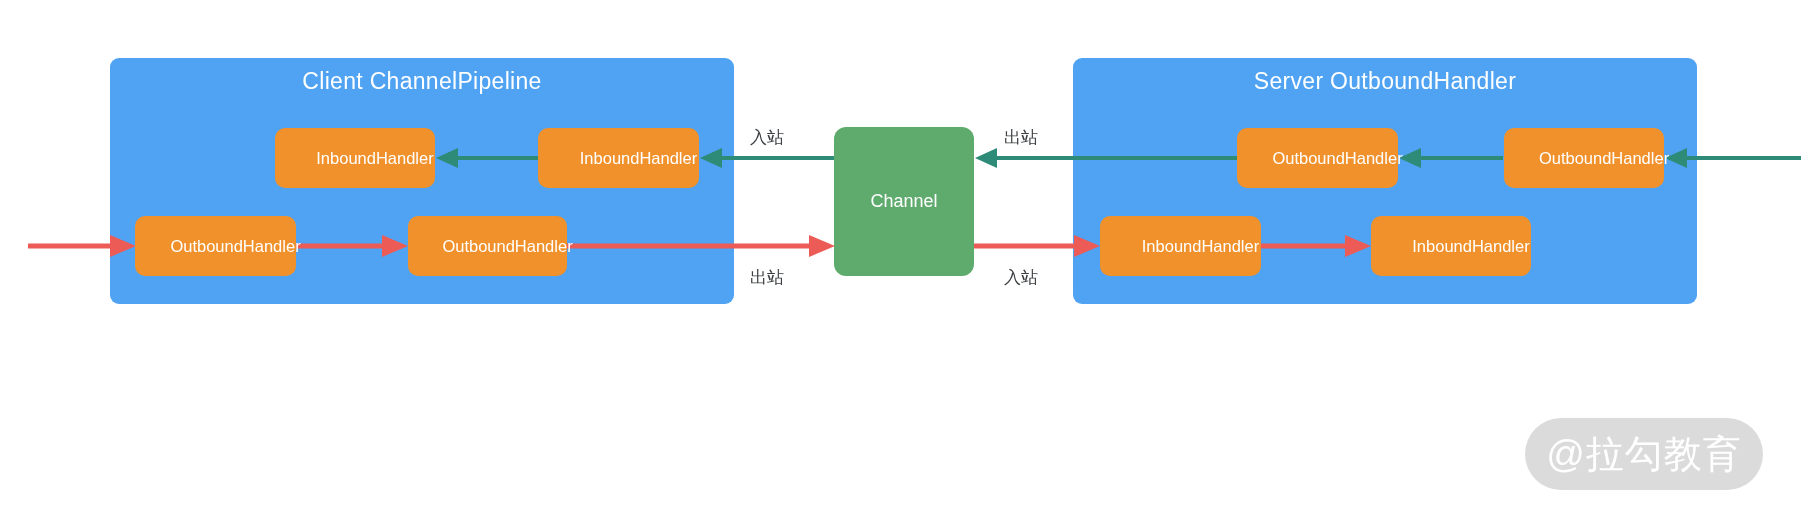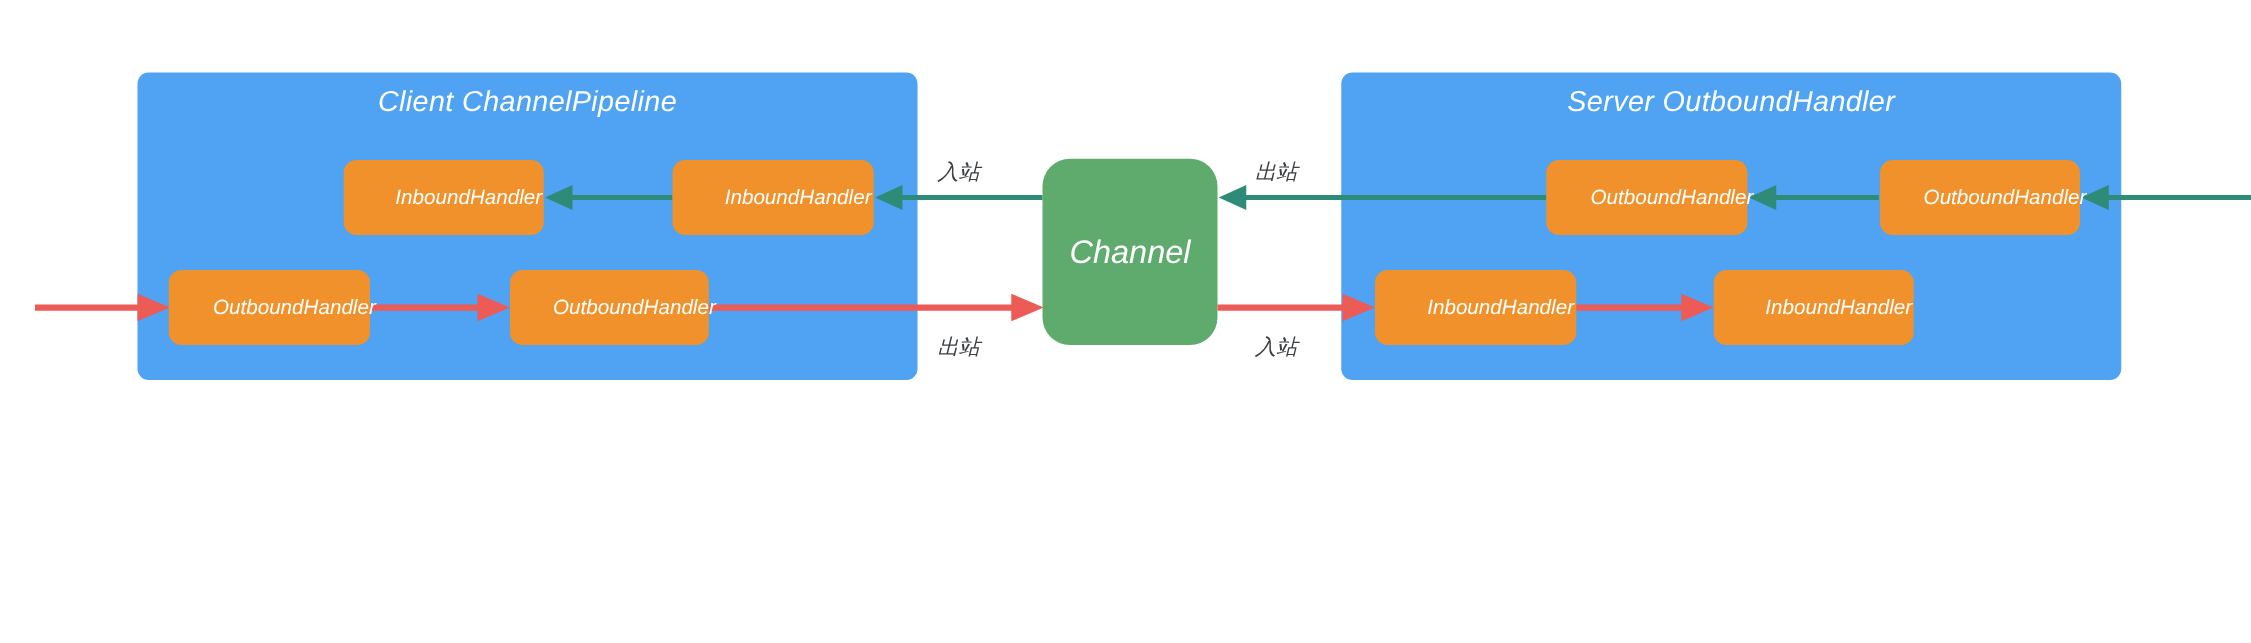--- a/index.html
+++ b/index.html
@@ -14,21 +14,20 @@
     --c-page_bg:#FFFFFF;
   }
   *{margin:0;padding:0;box-sizing:border-box;}
   html,body{background:var(--c-page_bg);}
   body{font-family:"Liberation Sans","DejaVu Sans",sans-serif;}
   .canvas{
     position:relative;
     width:1801px;height:514px;
     background:var(--c-page_bg);
     overflow:hidden;
-    font-style:italic;
   }
   .panel{
     position:absolute;
     background:var(--c-panel);
     border-radius:9px;
   }
   .panel-title{
     position:absolute;
     left:0;right:0;top:10px;
     text-align:center;
@@ -48,26 +47,26 @@
     color:#FFFFFF;
     font-size:16.5px;
     font-weight:400;
     padding-left:40px;
   }
   .channel{
     position:absolute;
     left:834px;top:127px;
     width:140px;height:149px;
     background:var(--c-channel);
-    border-radius:22px;
+    border-radius:12px;
     display:flex;
     align-items:center;
     justify-content:center;
     color:#FFFFFF;
-    font-size:26px;
+    font-size:18px;
     font-weight:500;
   }
   .flow-label{
     position:absolute;
     width:56px;
     color:var(--c-label);
     font-size:17px;
     font-weight:500;
   }
   .arrow-layer{
@@ -164,14 +163,15 @@
   <div class="handler" style="left:1504px;top:128px;width:160px;">OutboundHandler</div>
 
   <div class="handler" style="left:1100px;top:216px;width:161px;">InboundHandler</div>
   <div class="handler" style="left:1371px;top:216px;width:160px;">InboundHandler</div>
 
   <div class="flow-label" style="left:750px;top:126px;">入站</div>
   <div class="flow-label" style="left:750px;top:266px;">出站</div>
   <div class="flow-label" style="left:1004px;top:126px;">出站</div>
   <div class="flow-label" style="left:1004px;top:266px;">入站</div>
 
+  <div class="watermark">@拉勾教育</div>
 
 </div>
 
 </body></html>

